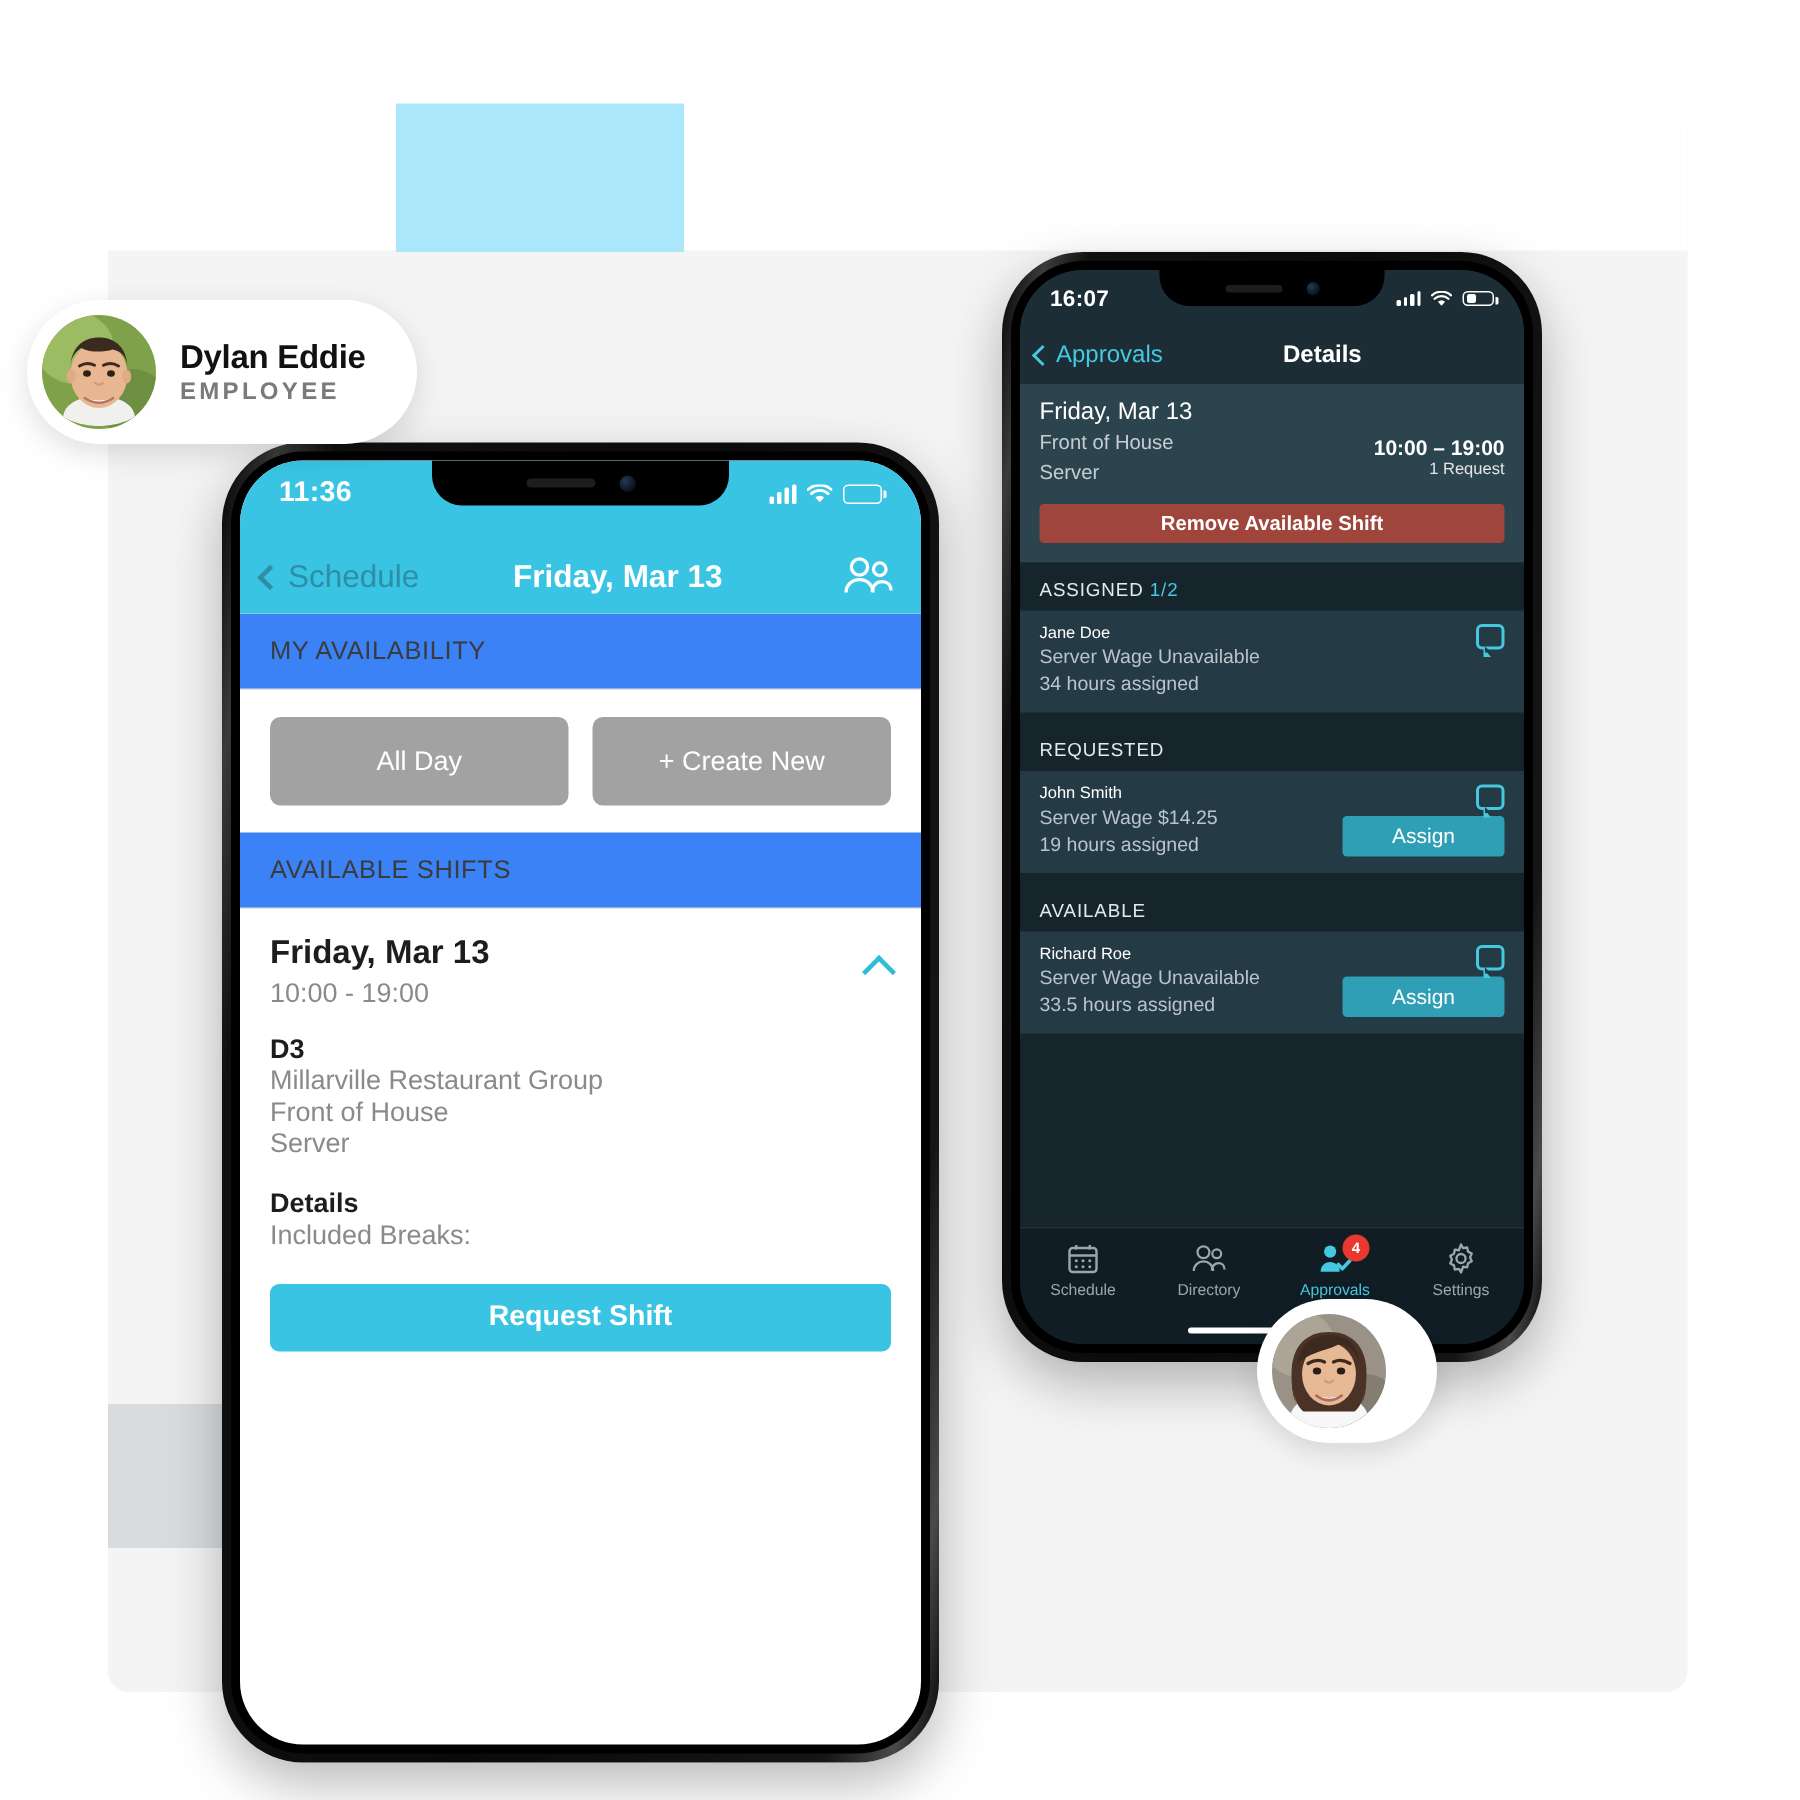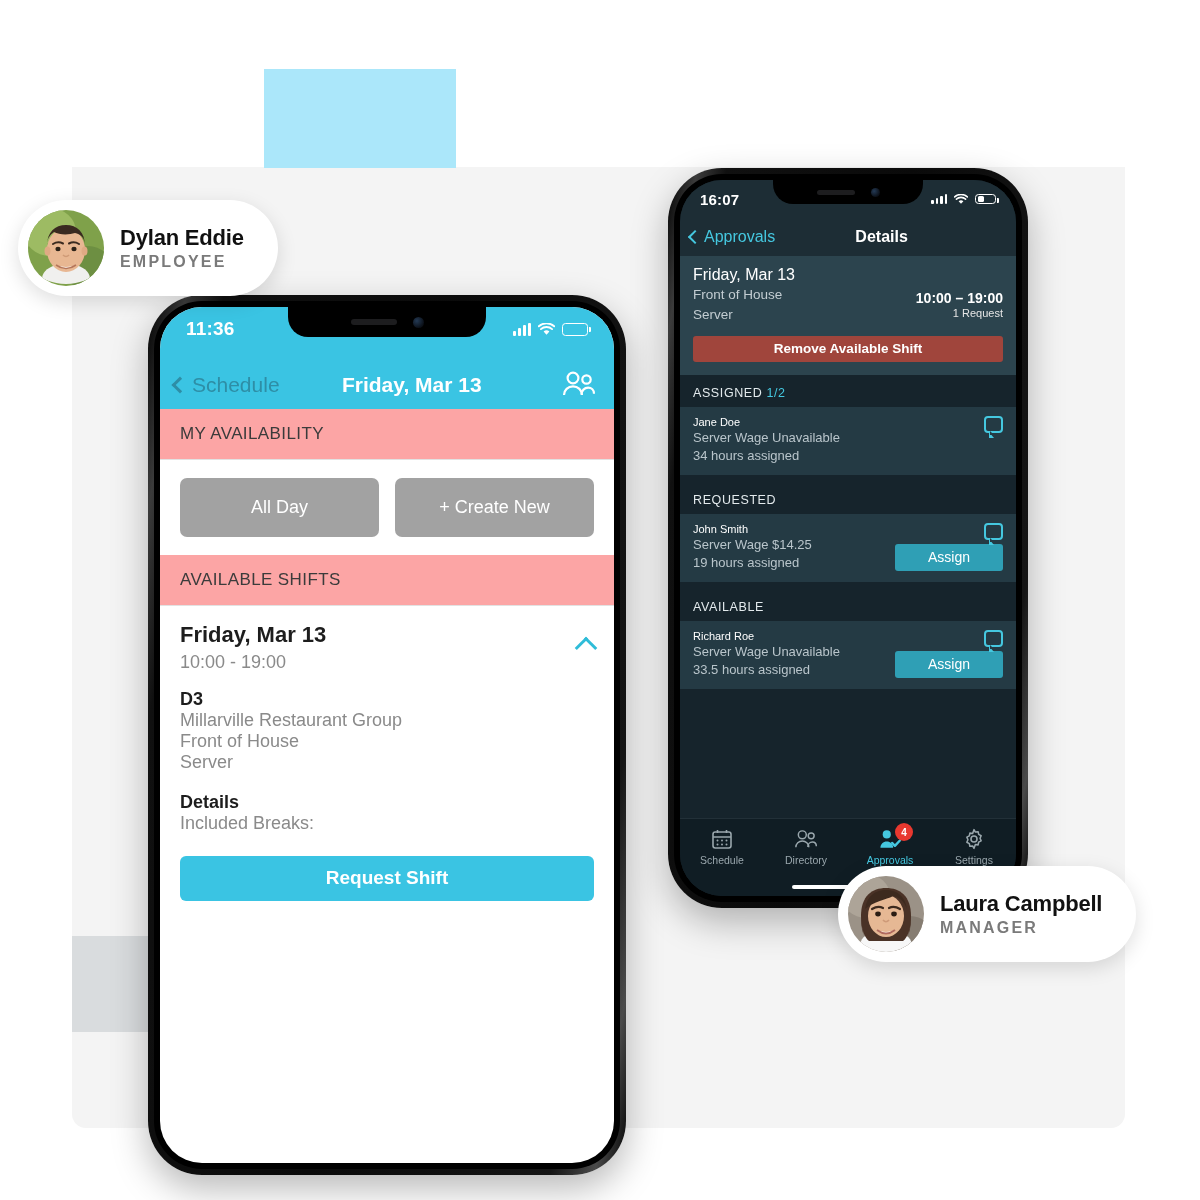--- a/index.html
+++ b/index.html
@@ -91,21 +91,21 @@
     background:#3ac4e3;
     display:flex; align-items:flex-end; padding: 0 18px 12px 14px;
   }
   .l-back { display:flex; align-items:center; gap:2px; color:#2e8ea6; }
   .l-back-label { font-size:21px; }
   .l-title { flex:1; text-align:center; color:#fff; font-size:21px; font-weight:bold; margin-left:-18px;}
   .chev-left { width:12px; height:12px; border-left:3.4px solid currentColor; border-bottom:3.4px solid currentColor;
                transform: rotate(45deg); margin-right:4px;}
 
   .l-section {
-    background:#fca5a5; padding: 15px 20px; font-size:17px; color:#3b3b3b;
+    background:#3b82f6; padding: 15px 20px; font-size:17px; color:#3b3b3b;
     letter-spacing:.4px; border-bottom:1px solid #e2e2e2;
   }
   .l-btnrow { display:flex; gap:16px; padding: 18px 20px; background:#fff; }
   .l-btn {
     flex:1; background:#a2a2a2; color:#fff; border:none; border-radius:7px;
     height: 59px; font-size:18px; font-family:inherit; cursor:pointer;
   }
   .l-card { background:#fff; padding: 16px 20px 22px 20px; }
   .l-card-head { display:flex; align-items:flex-start; }
   .l-card-head-txt { flex:1; }
@@ -471,19 +471,15 @@
         <path d="M17 33c2-13 10-19 21-19s19 6 21 19c-3-9-9-12-14-13-7 4-19 5-28 13z" fill="#3d2a1e"></path>
         <path d="M15 30q-4 18 1 30c-3-12-3-22-1-30zM61 30q4 18-1 30c3-12 3-22 1-30z" fill="#4a3226"></path>
         <ellipse cx="30" cy="38" rx="2.8" ry="2.4" fill="#2b1d14"></ellipse>
         <ellipse cx="46" cy="38" rx="2.8" ry="2.4" fill="#2b1d14"></ellipse>
         <path d="M24 33q6-3.5 11-1M41 32q5-2.5 11 1" stroke="#3d2a1e" stroke-width="2.2" fill="none" stroke-linecap="round"></path>
         <path d="M35 44q3 3.5 6 0" stroke="#ce9a78" stroke-width="1.6" fill="none"></path>
         <path d="M29 54q9 7 18 0q-9 4-18 0z" fill="#fff"></path>
         <path d="M29 54q9 7 18 0" stroke="#b06a5e" stroke-width="1.8" fill="none"></path>
       </svg>
     </div>
-    <div>
-      <div class="nm">Laura Campbell</div>
-      <div class="rl">MANAGER</div>
-    </div>
   </div>
 
 </div>
 
 </body></html>

